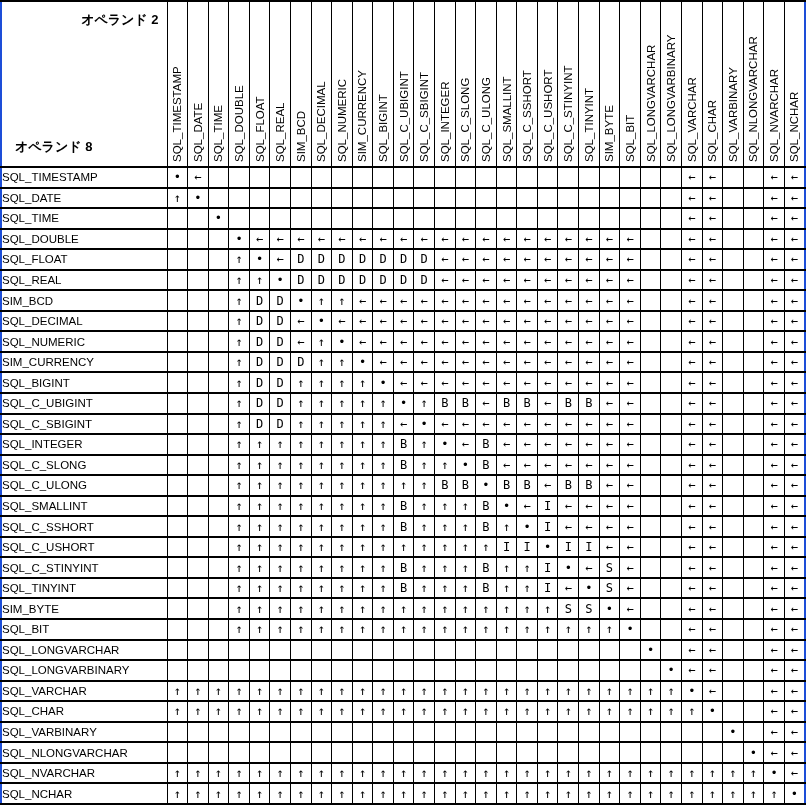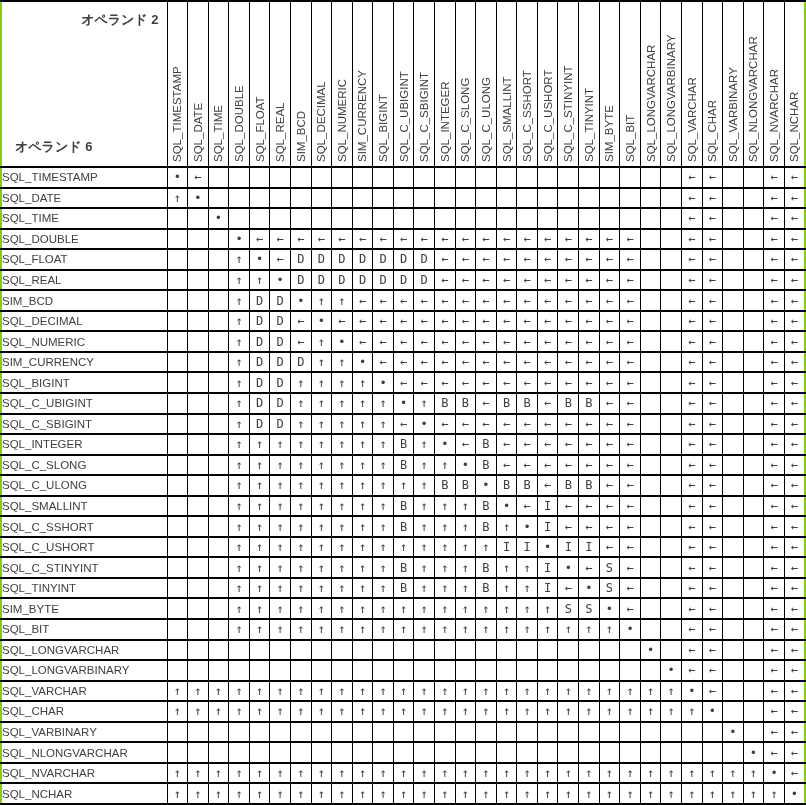--- a/index.html
+++ b/index.html
@@ -3,23 +3,23 @@
 <meta charset="utf-8">
 <style>
   html, body { margin: 0; padding: 0; background: #ffffff; }
   .wrap {
     width: 806px; height: 805px; background: #ffffff;
     overflow: hidden;
   }
   table.matrix {
     width: 806px; height: 805px;
     border-collapse: collapse; table-layout: fixed;
-    border: 2px solid #84cc16;
+    border: 2px solid #1d4ed8;
     font-family: "Liberation Sans", sans-serif;
-    color: #404040;
+    color: #000000;
   }
   table.matrix th, table.matrix td {
     border: 1px solid #000;
     border-top-width: 2px;
     border-bottom-width: 2px;
     padding: 0;
     background: #fff;
   }
   tr.header-row { height: 166px; }
   th.corner { position: relative; font-weight: bold; font-size: 13px; }
@@ -58,21 +58,21 @@
 
 <div class="wrap">
   <table class="matrix">
     <colgroup>
       <col style="width:166px">
     </colgroup>
     <thead>
       <tr class="header-row">
         <th class="corner">
           <span class="op2">オペランド 2</span>
-          <span class="op1">オペランド 6</span>
+          <span class="op1">オペランド 8</span>
         </th>
 
       <th class="colhead">
             <span class="vtext">SQL_TIMESTAMP</span>
           </th>
           <th class="colhead">
             <span class="vtext">SQL_DATE</span>
           </th>
           <th class="colhead">
             <span class="vtext">SQL_TIME</span>

